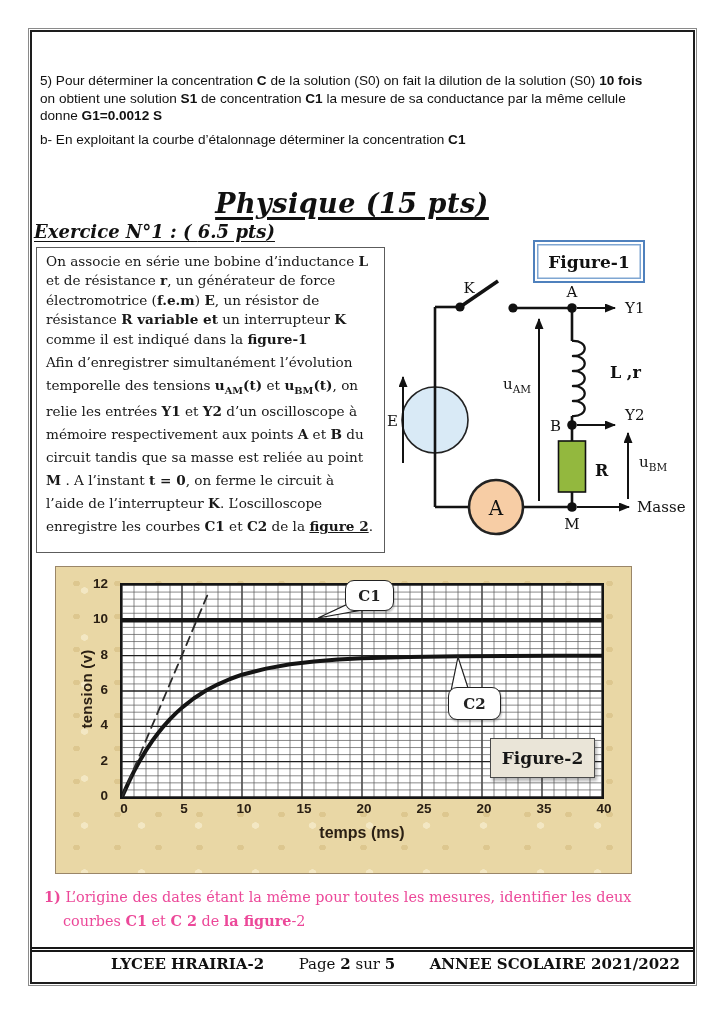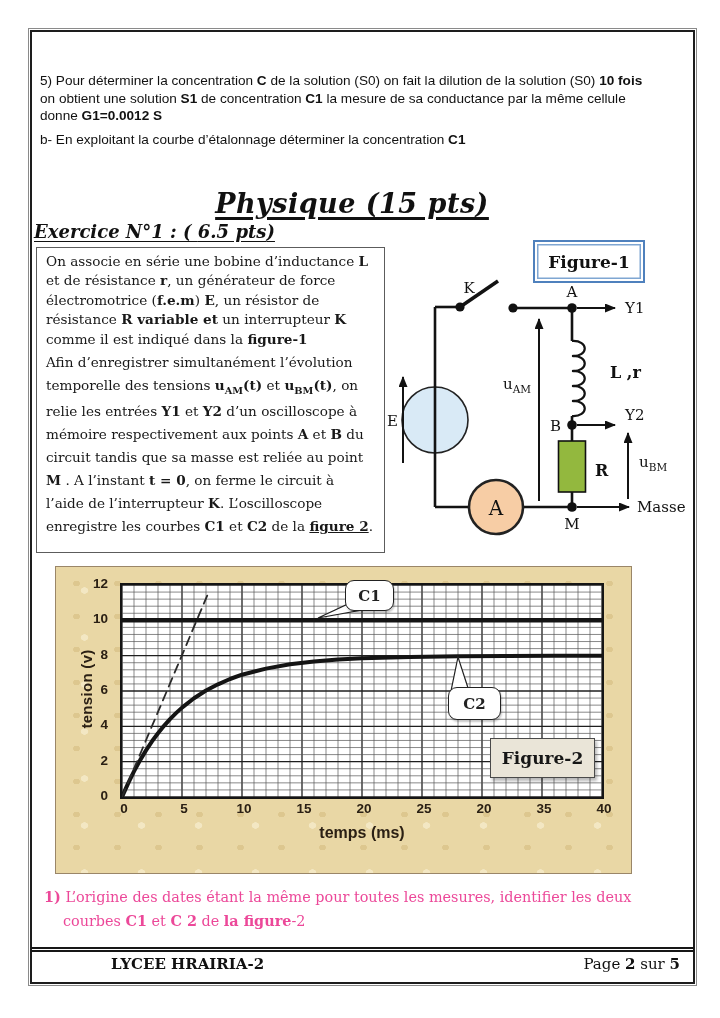--- a/index.html
+++ b/index.html
@@ -260,13 +260,14 @@
   <div class="callout c1">C1</div>
   <div class="callout c2">C2</div>
   <div class="fig2-label">Figure-2</div>
 </div>
 
 <div class="q1"><span style="font-weight: 700;">1)</span><span> L’origine des dates étant la même pour toutes les mesures, identifier les deux courbes </span><span style="font-weight: 700;">C1</span><span> et </span><span style="font-weight: 700;">C 2</span><span> de </span><span style="font-weight: 700;">la figure</span><span>-2</span></div>
 
 <footer class="footer">
   <span class="bold">LYCEE HRAIRIA-2</span>
   <span><span>Page </span><span style="font-weight: 700;">2</span><span> sur </span><span style="font-weight: 700;">5</span></span>
+  <span class="bold">ANNEE SCOLAIRE 2021/2022</span>
 </footer>
 
 </body></html>

